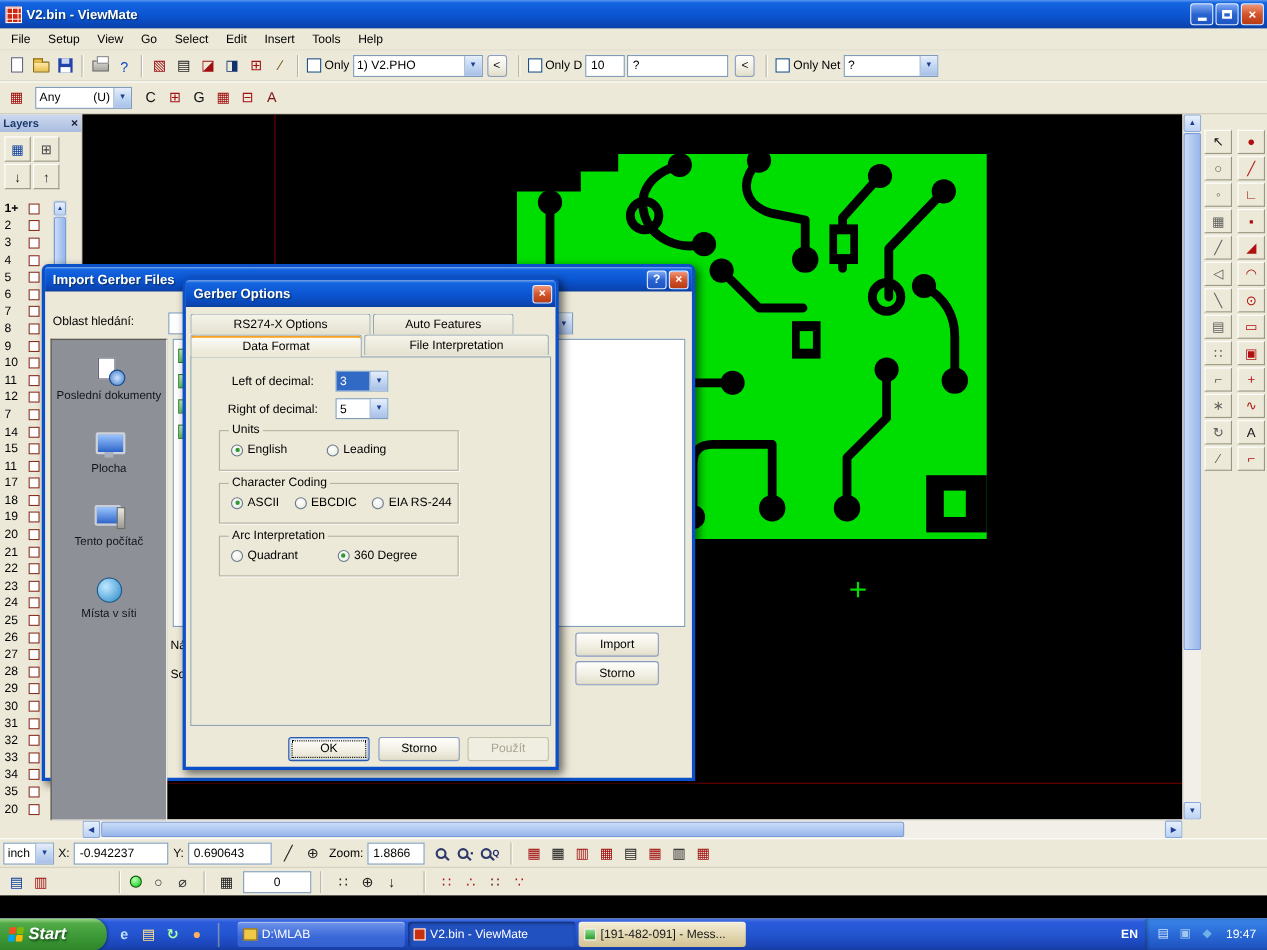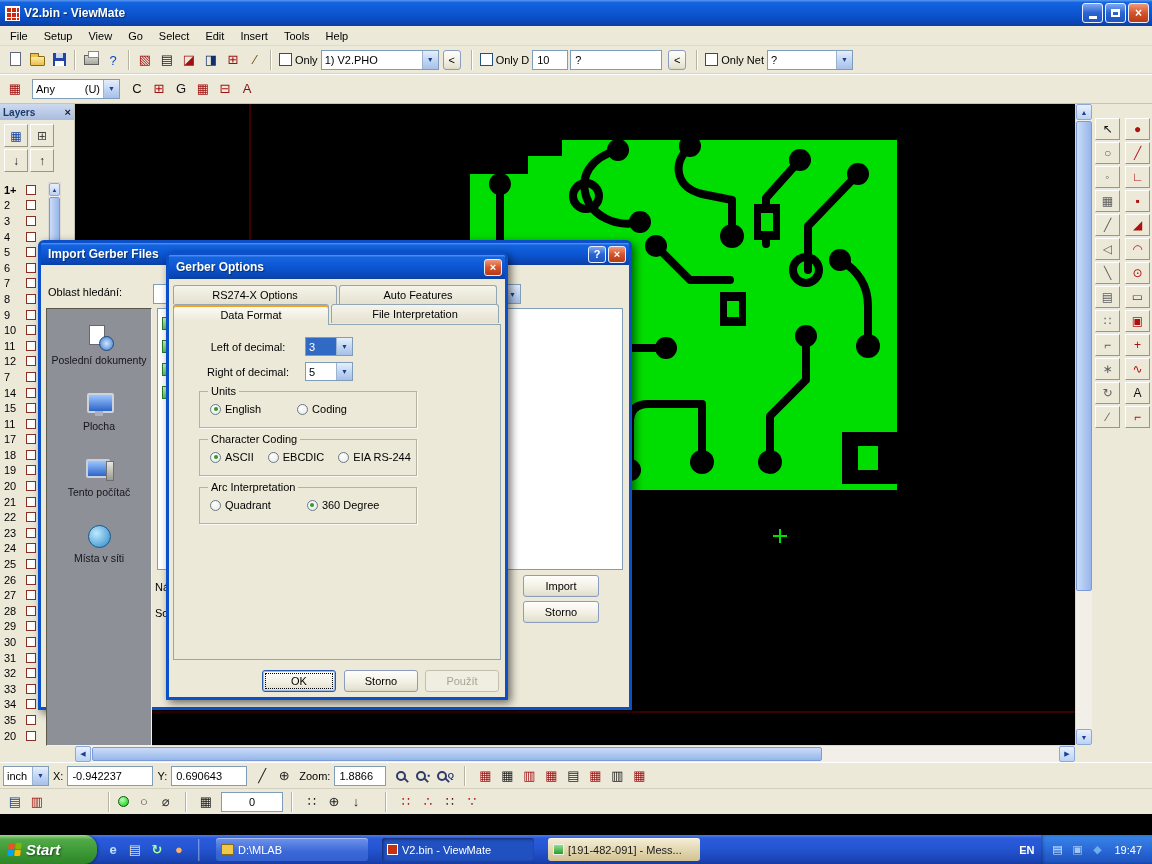--- a/index.html
+++ b/index.html
@@ -87,21 +87,21 @@
  background:linear-gradient(180deg,#4d79e8 0%,#2a5ada 12%,#2456d2 45%,#1b45b8 85%,#173c9e 100%);}
 .start-btn{height:29px;width:97px;display:flex;align-items:center;gap:5px;padding-left:8px;
  background:linear-gradient(180deg,#9ed789 0%,#52aa48 15%,#3d9a37 55%,#2e8527 100%);
  border-radius:0 13px 13px 0;box-shadow:1px 0 3px rgba(0,0,0,.4);color:#fff;font-weight:bold;font-style:italic;font-size:15px;text-shadow:1px 1px 2px #1a4a1a;}
 .win-logo{display:grid;grid-template-columns:6px 6px;grid-template-rows:6px 6px;gap:1px;transform:skewX(-8deg);}
 .win-logo i{display:block;border-radius:1px;}
 .win-logo .p1{background:#f25022;}.win-logo .p2{background:#7fba00;}.win-logo .p3{background:#00a4ef;}.win-logo .p4{background:#ffb900;}
 .quick-launch{display:flex;align-items:center;gap:2px;padding:0 6px;}
 .quick-launch .tool-btn{width:20px;height:20px;font-size:13px;font-weight:bold;}
 .tb-sep{width:2px;height:22px;background:rgba(255,255,255,.35);border-right:1px solid rgba(0,0,0,.25);margin:0 3px;}
-.task-buttons{display:flex;gap:14px;padding-left:13px;}
+.task-buttons{display:flex;gap:3px;padding-left:13px;}
 .task-btn{width:152px;height:23px;border-radius:3px;display:flex;align-items:center;gap:4px;padding:0 5px;color:#fff;overflow:hidden;
  background:linear-gradient(180deg,#6f94ea,#3a68d8 60%,#3560cf);box-shadow:inset 0 1px 0 rgba(255,255,255,.4);}
 .task-btn.active{background:#2150c0;box-shadow:inset 1px 1px 3px rgba(0,0,0,.5);}
 .task-btn.flashing{background:linear-gradient(180deg,#f5eed8,#e0d4ac 60%,#d2c193);color:#1a1a1a;}
 .task-label{white-space:nowrap;overflow:hidden;text-overflow:ellipsis;font-size:11px;}
 .task-ic{width:13px;height:11px;flex:0 0 auto;}
 .ti-folder{background:#f0c848;border:1px solid #8a6a10;}
 .ti-app{width:11px;height:11px;background:#c83010;border:1px solid #fff;}
 .ti-message{width:11px;height:11px;background:linear-gradient(#8fe08f,#2a9a2a);border:1px solid #eee;}
 .spacer{flex:1;}
@@ -134,21 +134,21 @@
 .imp-partial-na{position:absolute;left:114px;top:316px;}
 .imp-partial-so{position:absolute;left:114px;top:342px;}
 .imp-btn1{position:absolute;left:482px;top:310px;width:76px;}
 .imp-btn2{position:absolute;left:482px;top:336px;width:76px;}
 
 
 .tab-row{position:absolute;left:4px;display:flex;}
 .tab-row1{top:6px;} .tab-row2{top:25px;}
 .tab{height:19px;padding:0 8px;display:inline-flex;align-items:center;justify-content:center;font-size:11px;
  border:1px solid #91a7b4;border-bottom:none;border-radius:3px 3px 0 0;background:linear-gradient(180deg,#f6f4ea,#e4e1d0);margin-right:2px;}
-.tab-row1 .tab:nth-child(1){width:164px;} .tab-row1 .tab:nth-child(2){width:158px;}
+.tab-row1 .tab:nth-child(1){width:164px;} .tab-row1 .tab:nth-child(2){width:128px;}
 .tab-row2 .tab:nth-child(1){width:156px;} .tab-row2 .tab:nth-child(2){width:168px;}
 .tab.active{background:linear-gradient(180deg,#fefefb,#ece9d8 80%);height:21px;position:relative;z-index:3;box-shadow:inset 0 2px 0 #f8a020;}
 .tab-panel{position:absolute;left:4px;top:45px;width:328px;height:336px;border:1px solid #91a7b4;background:#ece9d8;padding-top:12px;z-index:2;}
 .dec-row{display:flex;align-items:center;margin:0 0 6px 20px;height:19px;}
 .dec-row label{width:108px;text-align:center;margin-right:3px;}
 .dec-row .combo{width:48px;height:19px;}
 .groupbox{position:relative;width:218px;height:37px;margin:10px 0 11px 25px;border:1px solid #b5b2a1;box-shadow:1px 1px 0 #fbfaf6;}
 .gb-title{position:absolute;top:-7px;left:8px;background:#ece9d8;padding:0 3px;font-size:11px;}
 .gb-opts{display:flex;gap:36px;padding:11px 0 0 10px;}
 .radio-label{display:inline-flex;align-items:center;white-space:nowrap;}
@@ -696,21 +696,21 @@
       <div id="gerber-groups">
           <div class="groupbox">
             <span class="gb-title">Units</span>
             <div class="gb-opts">
               <label class="radio-label">
                 <span class="radio sel"></span>
                 <span>English</span>
               </label>
               <label class="radio-label">
                 <span class="radio"></span>
-                <span>Coding</span>
+                <span>Leading</span>
               </label>
             </div>
           </div>
           <div class="groupbox">
             <span class="gb-title">Character Coding</span>
             <div class="gb-opts" style="gap: 14px;">
               <label class="radio-label">
                 <span class="radio sel"></span>
                 <span>ASCII</span>
               </label>

